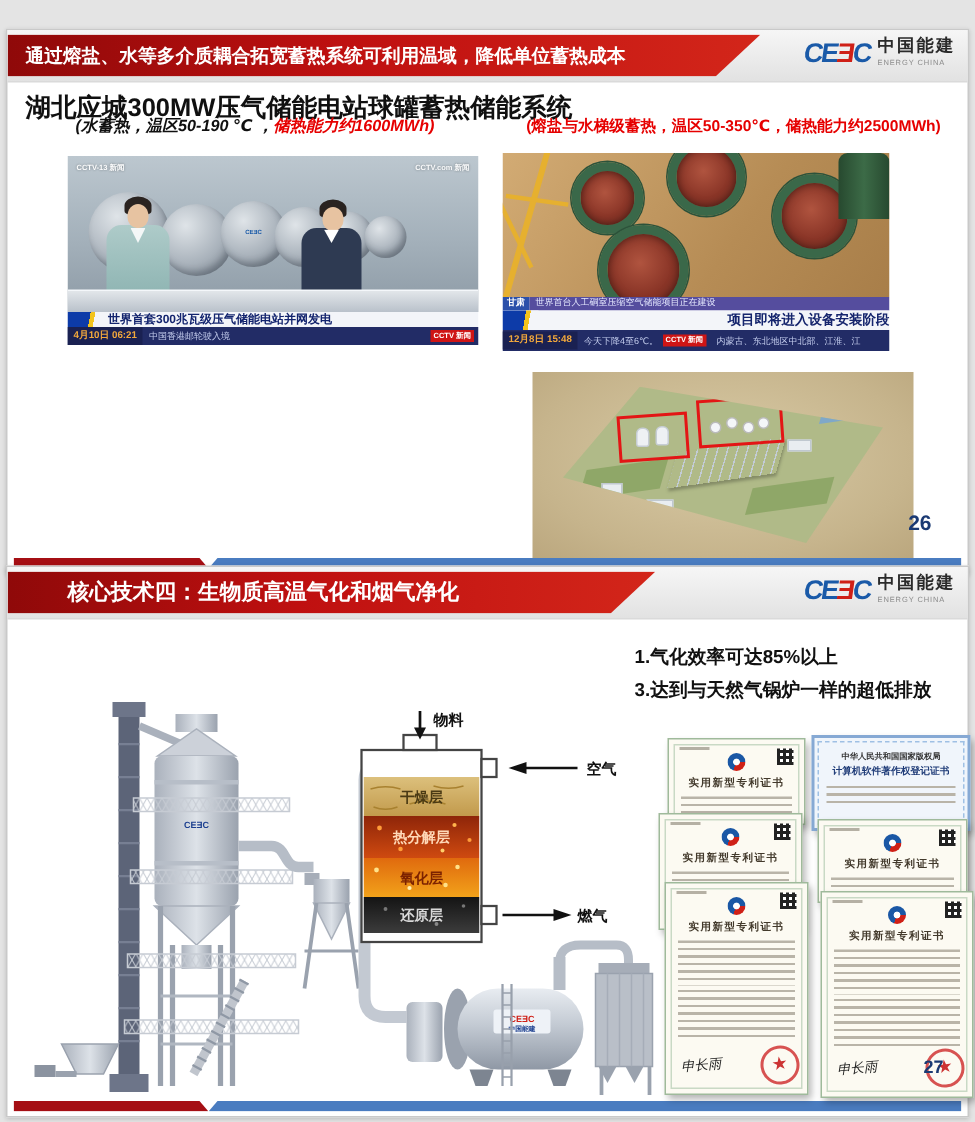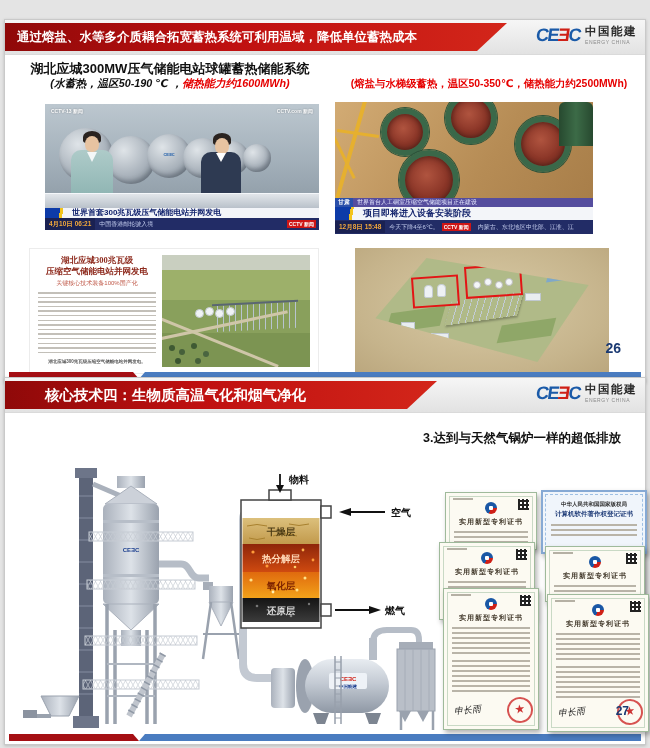--- a/index.html
+++ b/index.html
@@ -18,21 +18,21 @@
   .lt{display:flex;flex-direction:column;line-height:1;}
   .lt b{font-size:11.5px;color:#2a2a2a;letter-spacing:1.5px;}
   .lt em{font-size:5px;color:#8a8a8a;letter-spacing:.6px;margin-top:2px;}
   .footer{position:absolute;left:4px;right:4px;bottom:3px;height:7px;}
   .fr{position:absolute;left:0;top:0;bottom:0;width:130px;background:#a50f14;clip-path:polygon(0 0,124px 0,130px 100%,0 100%);}
   .fb{position:absolute;left:130px;right:0;top:0;bottom:0;background:#4a7cc0;clip-path:polygon(6px 0,100% 0,100% 100%,0 100%);}
   .pagenum{position:absolute;font-weight:bold;color:#1b3a73;z-index:30;}
   .p1{right:24px;top:320px;font-size:14px;}
   .p2{right:16px;top:326px;font-size:12px;}
   .ctitle{position:absolute;text-align:center;font-weight:bold;color:#101010;white-space:nowrap;}
-  #s1-lt{left:12px;top:40px;width:306px;font-size:13px;}
+  #s1-lt{left:12px;top:40px;width:306px;font-size:17px;}
   #s1-ls{left:12px;top:57px;width:306px;font-size:10.8px;font-style:italic;}
   #s1-rt{left:326px;top:40px;width:316px;font-size:11.5px;}
   #s1-rs{left:326px;top:57px;width:316px;font-size:10.4px;color:#e60000;}
   .red{color:#e60000;}
   
   .news1{position:absolute;left:40px;top:84px;width:274px;height:126px;overflow:hidden;}
   .photo1{position:absolute;top:0;left:0;right:0;height:104px;background:linear-gradient(#bcc7cf 0%,#a3b0ba 55%,#8d9aa5 100%);overflow:hidden;}
   .sphere{position:absolute;border-radius:50%;background:radial-gradient(circle at 35% 30%,#dfe4e8 0%,#aab3bc 55%,#78838e 100%);box-shadow:inset -2px -3px 4px rgba(40,50,60,.35);}
   .sphere span{position:absolute;left:0;right:0;top:40%;text-align:center;font-size:4px;font-weight:bold;color:#1a5aa8;}
   .badge13{position:absolute;top:4px;left:6px;color:#fff;font-size:5px;font-weight:bold;opacity:.95;text-shadow:0 0 2px rgba(0,0,0,.4);}
@@ -71,21 +71,21 @@
   .photo2{position:absolute;top:0;left:0;right:0;height:96px;background:linear-gradient(125deg,#d2ab74,#b68c55 60%,#a87e49);overflow:hidden;}
   .tank{position:absolute;border-radius:50%;background:radial-gradient(circle at 45% 40%,#b0543f 0%,#8a3527 55%,#6e2a1f 100%);border:6px solid #3a6849;box-shadow:0 0 0 1px #2c523a,inset 0 0 6px rgba(0,0,0,.5);box-sizing:border-box;}
   .silo{position:absolute;right:0;top:0;width:34px;height:44px;background:linear-gradient(90deg,#27492f,#3c6b47 50%,#27492f);border-radius:6px 6px 0 0;}
   .crane i{position:absolute;background:#e6b02f;}
   .cr1{left:14px;top:-4px;width:4px;height:104px;transform:rotate(16deg);}
   .cr2{left:2px;top:8px;width:3px;height:72px;transform:rotate(-26deg);}
   .cr3{left:2px;top:30px;width:42px;height:3px;transform:rotate(8deg);}
   .strap{position:absolute;top:96px;left:0;right:0;height:9px;display:flex;}
   .region{background:#2b50aa;color:#fff;font-size:6px;font-weight:bold;padding:0 3px;line-height:9px;white-space:nowrap;}
   .strap-text{background:rgba(70,62,150,.92);color:#e6e9ff;font-size:6px;line-height:9px;padding:0 4px;white-space:nowrap;overflow:hidden;flex:1;}
-  .headline2{position:absolute;top:105px;left:0;right:0;height:13px;display:flex;background:#f3f5f9;}
+  .headline2{position:absolute;top:105px;left:0;right:0;height:13px;display:flex;background:#f3f5f9;text-align:right;}
   .h2-text{flex:1;font-size:9px;font-weight:bold;color:#15256d;line-height:13px;padding-left:4px;white-space:nowrap;overflow:hidden;}
   .t2{top:118px;height:14px;}
   
   .render{position:absolute;left:350px;top:228px;width:254px;height:124px;background:radial-gradient(ellipse at 50% 45%,#d9cba6 0%,#c6b48c 70%,#bba77e 100%);overflow:hidden;}
   .site{position:absolute;left:8%;top:8%;width:84%;height:84%;clip-path:polygon(24% 0,100% 26%,76% 100%,0 58%);background:#b0ba88;}
   .r-bldg{position:absolute;left:34%;top:38%;width:34%;height:22%;background:linear-gradient(#fbfdff,#dfe7ee);box-shadow:1px 2px 2px rgba(0,0,0,.25);transform:rotate(-8deg) skewX(-24deg);background-image:repeating-linear-gradient(90deg,transparent 0 6px,#c3ccd6 6px 7px);}
   .r-grass{position:absolute;background:#8fa768;transform:rotate(-8deg) skewX(-24deg);}
   .r-pond{position:absolute;right:4%;top:8%;width:15%;height:13%;background:#7fa8c9;transform:rotate(-8deg) skewX(-24deg);}
   .r-sph i{position:absolute;width:8px;height:8px;border-radius:50%;background:#f4f6f8;border:1px solid #bbb;box-sizing:border-box;}
   .r-cyl{position:absolute;width:9px;height:13px;background:#eef1f4;border-radius:4px 4px 2px 2px;border:1px solid #c6cdd4;box-sizing:border-box;}
@@ -174,41 +174,20 @@
         <i class="cap-logo"></i>
         <span class="cap-text">世界首套300兆瓦级压气储能电站并网发电</span>
       </div>
       <div class="ticker t1">
         <span class="tk-date">4月10日 06:21</span>
         <span class="tk-text">中国香港邮轮驶入境</span>
         <span class="tk-badge">CCTV 新闻</span>
       </div>
     </div>
 
-    <div class="paper">
-      <div class="p-text">
-        <div class="p-h1">湖北应城300兆瓦级</div>
-        <div class="p-h1">压缩空气储能电站并网发电</div>
-        <div class="p-sub">关键核心技术装备100%国产化</div>
-        <div class="p-lines"></div>
-        <div class="p-cap">湖北应城300兆瓦级压缩空气储能电站并网发电。</div>
-      </div>
-      <div class="p-photo">
-        <div class="p-bldg"></div>
-        <div class="p-sph">
-          <i style="left:22%;top:48%;"></i>
-            <i style="left:29%;top:46%;"></i>
-            <i style="left:36%;top:48%;"></i>
-            <i style="left:43%;top:46%;"></i>
-        </div>
-        <i class="p-road" style="left:-8%;top:76%;transform:rotate(22deg);"></i>
-        <i class="p-road" style="left:-4%;top:62%;transform:rotate(-12deg);"></i>
-        <i class="p-trees"></i>
-      </div>
-    </div>
 
     <div class="news2">
       <div class="photo2">
         <span class="crane"><i class="cr1"></i><i class="cr2"></i><i class="cr3"></i></span>
         <i class="tank" style="left:46px;top:6px;width:48px;height:48px;"></i>
         <i class="tank" style="left:110px;top:-10px;width:52px;height:52px;"></i>
         <i class="tank" style="left:180px;top:14px;width:56px;height:56px;"></i>
         <i class="tank" style="left:64px;top:48px;width:60px;height:60px;"></i>
         <i class="silo"></i>
       </div>
@@ -413,20 +392,21 @@
         <text x="158" y="46" font-size="10" font-weight="bold" fill="#111">空气</text>
       </g>
       <g>
         <line x1="102" y1="140" x2="142" y2="140" stroke="#111" stroke-width="1.8"></line>
         <polygon points="136,136 136,144 148,140" fill="#111"></polygon>
         <text x="152" y="144" font-size="10" font-weight="bold" fill="#111">燃气</text>
       </g>
     </svg>
 
     <div class="bullets">
+      <div>1.气化效率可达85%以上</div>
       <div>3.达到与天然气锅炉一样的超低排放</div>
     </div>
 
     <div class="certs">
       <div class="cert c1">
         <i class="cno"></i>
         <i class="emblem"></i>
         <i class="qr"></i>
         <b class="ct">实用新型专利证书</b>
         <i class="lines l1"></i>

